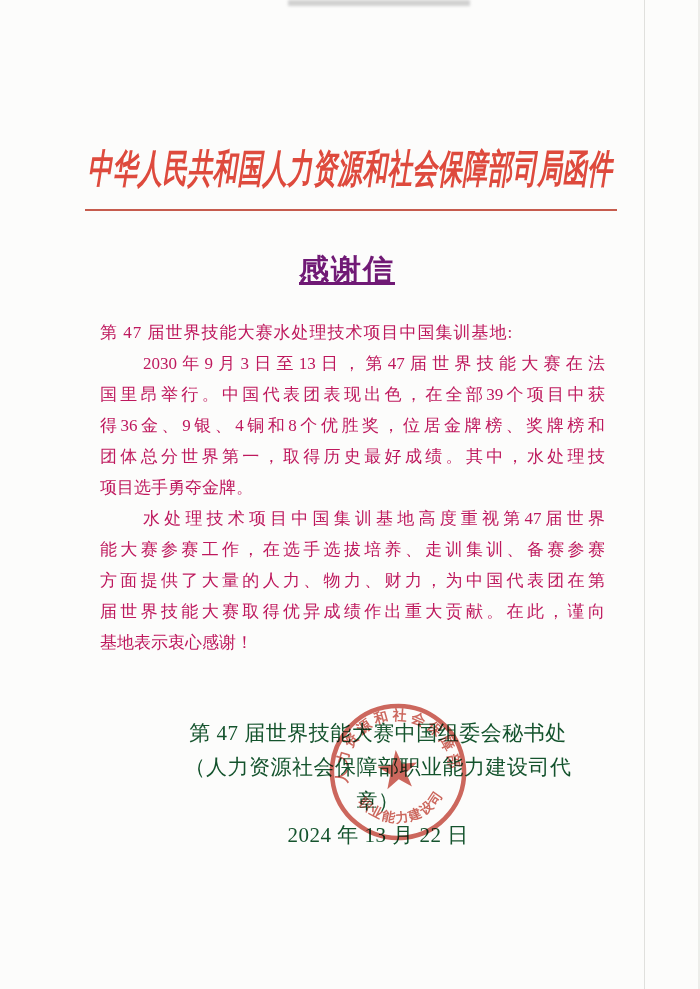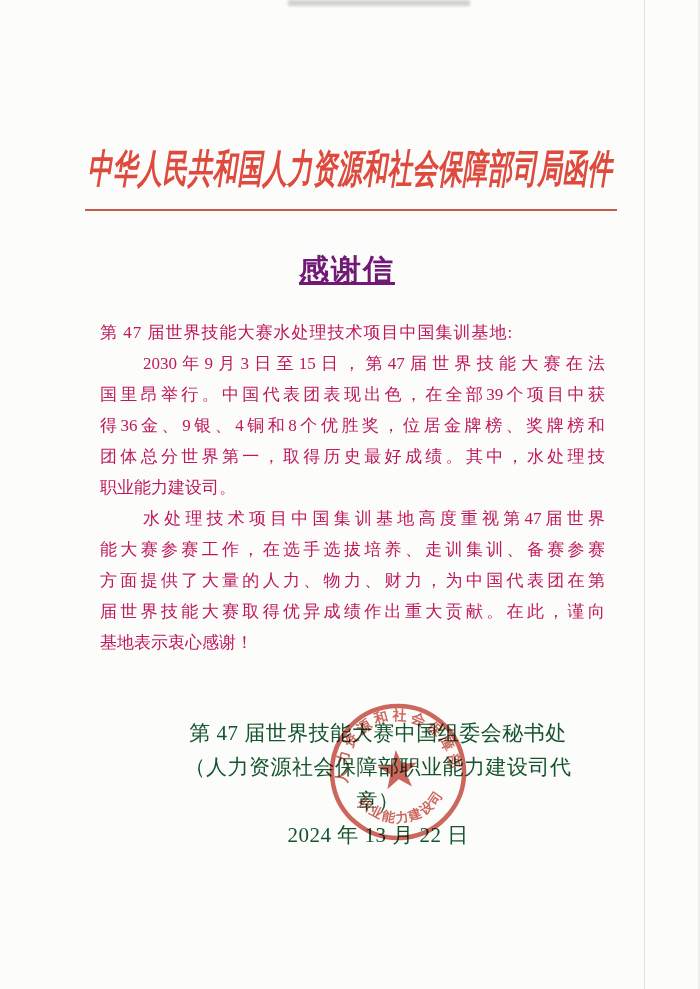--- a/index.html
+++ b/index.html
@@ -98,21 +98,21 @@
     <div class="line salutation">第 47 届世界技能大赛水处理技术项目中国集训基地:</div>
 
     <div class="line jline indent">
         <span>2030</span>
         <span>年</span>
         <span>9</span>
         <span>月</span>
         <span>3</span>
         <span>日</span>
         <span>至</span>
-        <span>15</span>
+        <span>13</span>
         <span>日</span>
         <span>，</span>
         <span>第</span>
         <span>47</span>
         <span>届</span>
         <span>世</span>
         <span>界</span>
         <span>技</span>
         <span>能</span>
         <span>大</span>
@@ -195,21 +195,21 @@
         <span>绩</span>
         <span>。</span>
         <span>其</span>
         <span>中</span>
         <span>，</span>
         <span>水</span>
         <span>处</span>
         <span>理</span>
         <span>技</span>
       </div>
-    <div class="line">职业能力建设司。</div>
+    <div class="line">项目选手勇夺金牌。</div>
 
     <div class="line jline indent">
         <span>水</span>
         <span>处</span>
         <span>理</span>
         <span>技</span>
         <span>术</span>
         <span>项</span>
         <span>目</span>
         <span>中</span>

